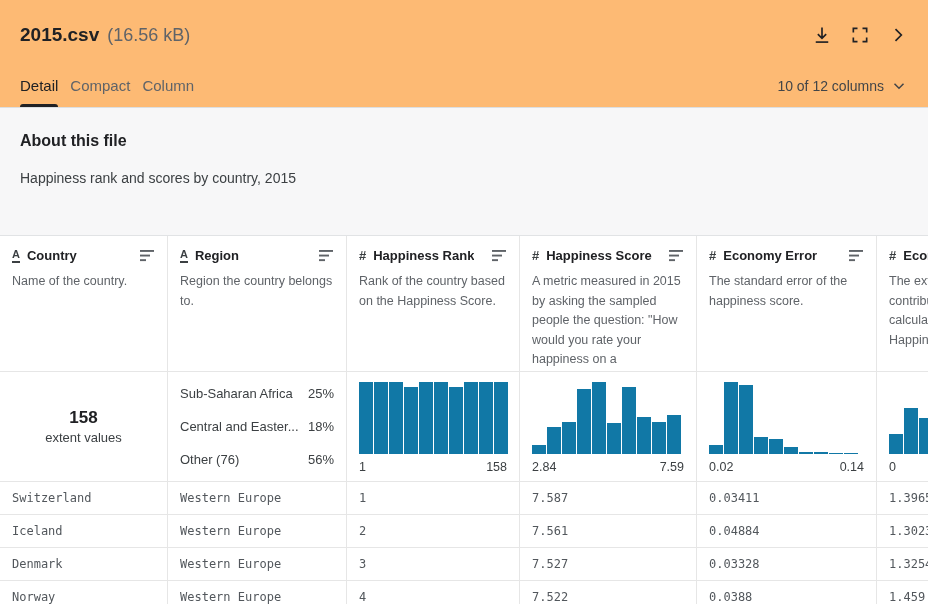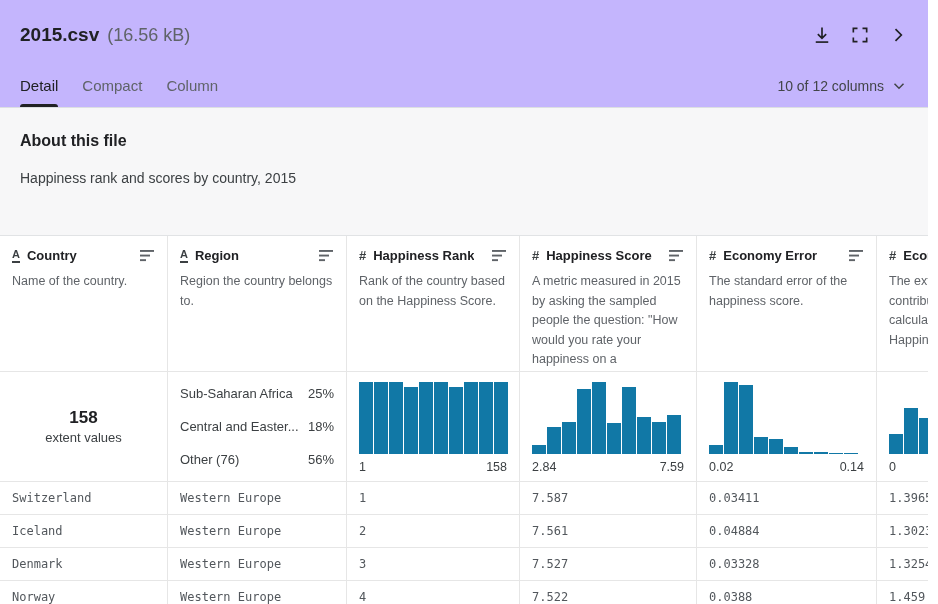--- a/index.html
+++ b/index.html
@@ -1,31 +1,31 @@
 <!DOCTYPE html>
 <html><head>
 <meta charset="utf-8">
 <style>
   * { box-sizing: border-box; margin: 0; padding: 0; }
   html,body { width:938px; height:604px; overflow:hidden; background:#fff;
     font-family:"Liberation Sans", sans-serif; color:#202124; }
-  .app { width:928px; height:604px; overflow:hidden; position:relative; background:#c4b5fd; }
+  .app { width:928px; height:604px; overflow:hidden; position:relative; background:#fdba74; }
 
   
   .file-header { height:64px; display:flex; align-items:center; justify-content:space-between; padding:6px 20px 0 20px; }
   .file-title { display:flex; align-items:baseline; gap:8px; }
   .file-name { font-size:19px; font-weight:bold; color:#202124; }
   .file-size { font-size:18px; color:#5f6368; }
   .header-actions { display:flex; align-items:center; gap:18px; }
   .icon-btn { width:20px; height:20px; cursor:pointer; display:block; }
   .icon-btn svg { width:20px; height:20px; stroke:#202124; fill:none; stroke-width:2; }
 
   
   .tabbar { height:44px; display:flex; align-items:stretch; justify-content:space-between; padding:0 20px; border-bottom:1px solid #dcdfe2; }
-  .tabs { display:flex; gap:24px;text-align:center; }
+  .tabs { display:flex; gap:12px;text-align:center; }
   .tab { display:flex; align-items:center; font-size:15px; color:#5f6368; position:relative; cursor:pointer; }
   .tab.active { color:#202124; }
   .tab.active::after { content:""; position:absolute; left:0; right:0; bottom:0; height:3px; background:#202124; border-radius:3px 3px 0 0; }
   .columns-dropdown { display:flex; align-items:center; gap:6px; font-size:14px; color:#424548; cursor:pointer; }
   .columns-dropdown svg { width:18px; height:18px; stroke:#424548; fill:none; stroke-width:2; }
 
   
   .about { height:128px; background:#f7f7f8; border-bottom:1px solid #e1e3e5; padding:24px 34px 0 20px; }
   .about-title { font-size:16px; font-weight:bold; color:#202124; margin-bottom:20px; }
   .about-desc { font-size:14px; color:#3c4043; }

